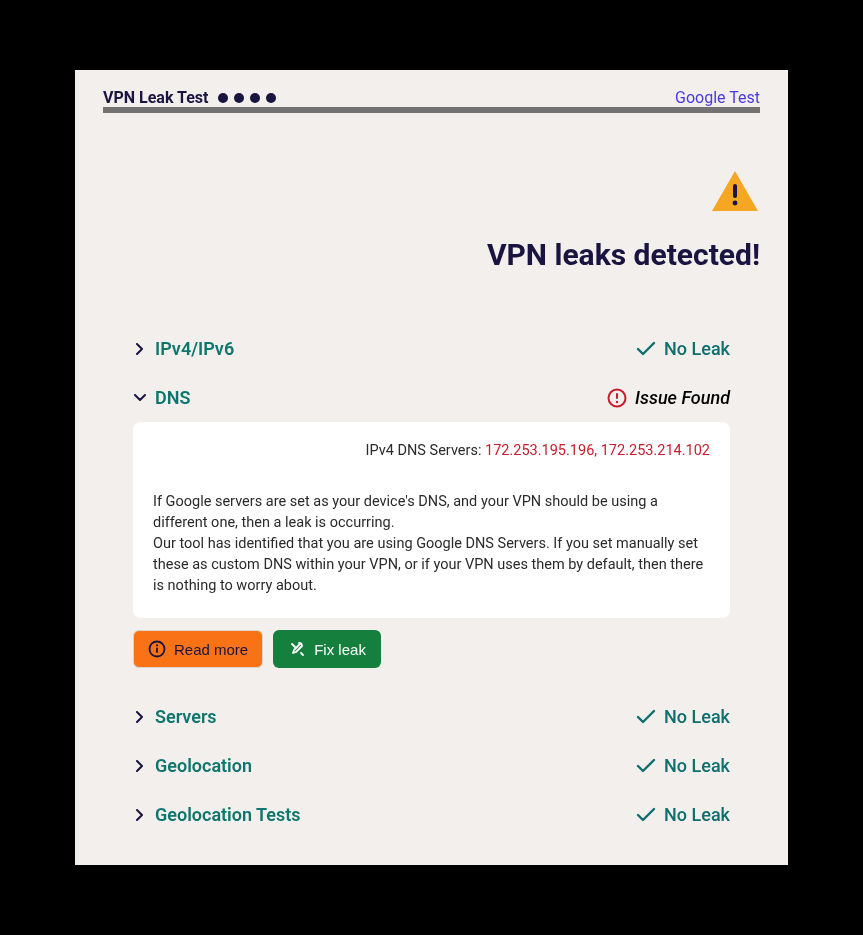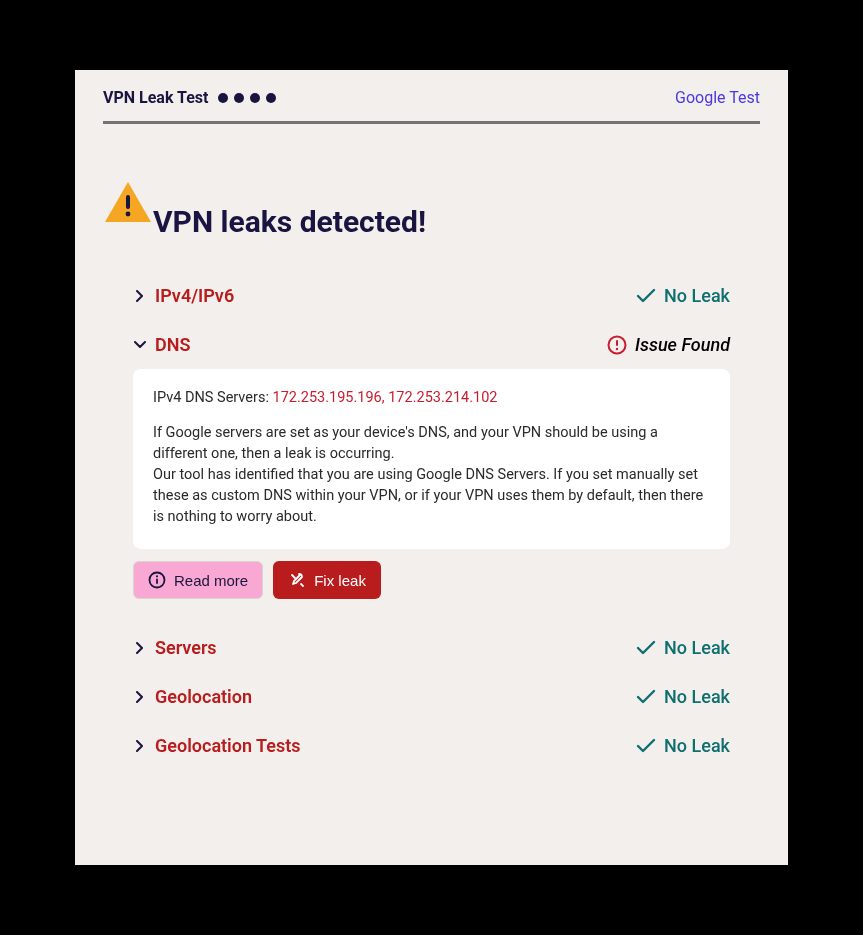--- a/index.html
+++ b/index.html
@@ -15,22 +15,21 @@
     background: #f2efec;
     width: 100%;
     height: 100%;
     padding: 18px 28px 0 28px;
     overflow: hidden;
   }
   .card-head {
     display: flex;
     align-items: center;
     justify-content: space-between;
-    border-bottom: 3px solid #737373;
-    padding-bottom: 14px;
+    border-bottom: 6px solid #737373;
     text-align: center;
   }
   .head-left {
     display: flex;
     align-items: center;
     gap: 8px;
   }
   .head-title {
     font-weight: 700;
     font-size: 16px;
@@ -47,24 +46,24 @@
     border-radius: 50%;
     background: #1a1440;
   }
   .restart {
     color: #4a39e0;
     font-size: 16px;
     cursor: pointer;
   }
   .hero {
     display: flex;
-    flex-direction: row;
-    align-items: flex-start;
+    flex-direction: column;
+    align-items: flex-end;
     margin-top: 56px;
-    margin-bottom: 32px;
+    margin-bottom: 52px;
   }
   .hero-title {
     font-weight: 700;
     font-size: 30px;
     color: #1a1440;
     margin-top: 24px;
   }
   .sections {
     padding: 0 30px;
   }
@@ -82,21 +81,21 @@
   }
   .chev {
     width: 14px;
     display: flex;
     justify-content: center;
     color: #1a1440;
   }
   .section-name {
     font-weight: 600;
     font-size: 18px;
-    color: #b91c1c;
+    color: #0f766e;
   }
   .status {
     display: flex;
     align-items: center;
     gap: 8px;
     font-size: 18px;
     font-weight: 500;
   }
   .status-ok { color: #0f6e6e; }
   .status-bad { color: #000000; font-style: italic; }
@@ -104,45 +103,45 @@
     background: #fff;
     border-radius: 8px;
     padding: 18px 20px 22px 20px;
     font-size: 14.5px;
     line-height: 1.45;
     color: #2a2a2a;
   }
   .panel .lbl { color: #2a2a2a; }
   .panel .val { color: #c91d2e; }
   .panel p { margin: 0; }
-  .panel .servers { margin-bottom: 14px; }
+  .panel .servers { margin-bottom: 30px; text-align: right; }
   .panel-actions {
     display: flex;
     gap: 10px;
     margin-top: 12px;
     margin-bottom: 10px;
   }
   .btn {
     display: inline-flex;
     align-items: center;
     gap: 8px;
     height: 38px;
     padding: 0 14px;
     border-radius: 6px;
     font-size: 15px;
     cursor: pointer;
     border: 1px solid transparent;
   }
   .btn-outline {
-    background: #f9a8d4;
+    background: #f97316;
     border-color: #d9d4cf;
     color: #1a1440;
   }
   .btn-primary {
-    background: #b91c1c;
+    background: #15803d;
     color: #fff;
     font-weight: 500;
   }
   svg { display: block; }
 </style>
 </head>
 <body>
 
 <div class="card">
 

